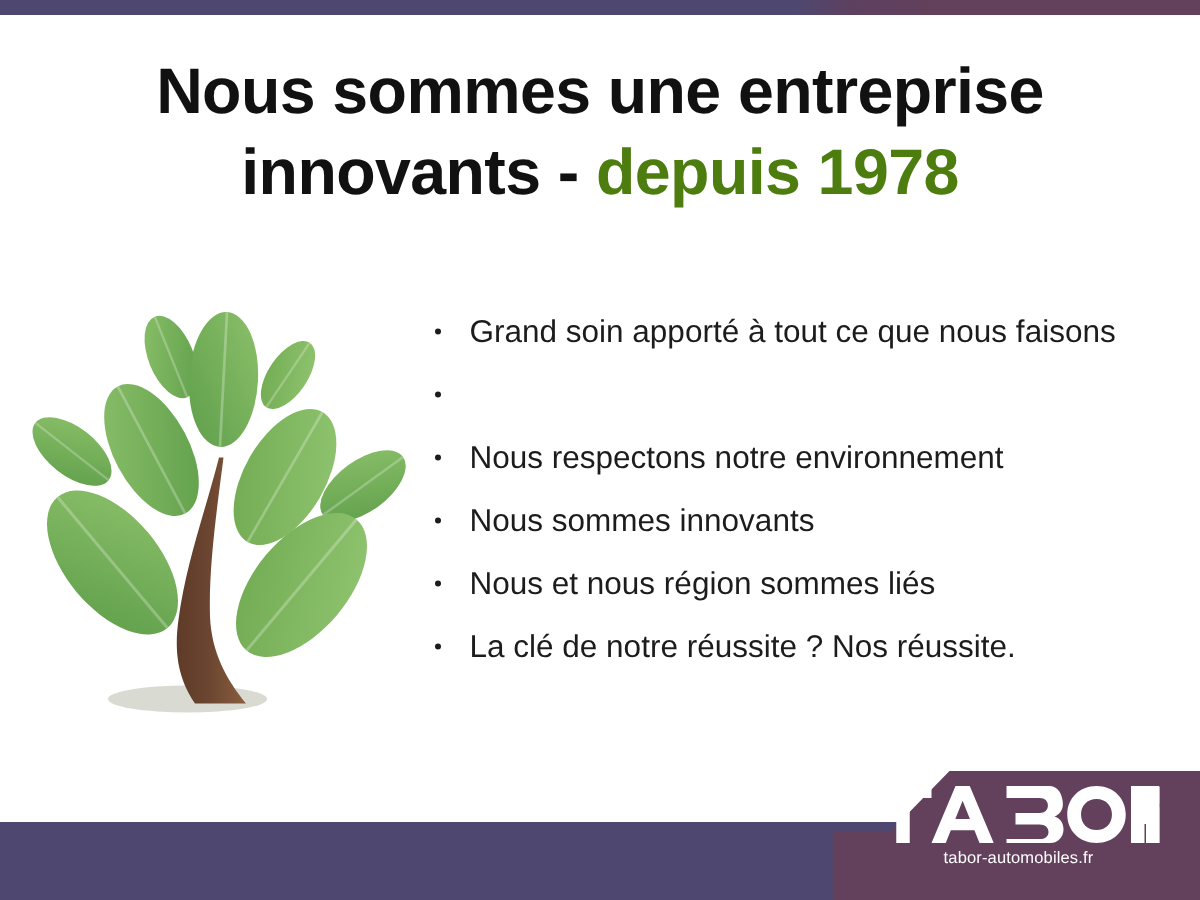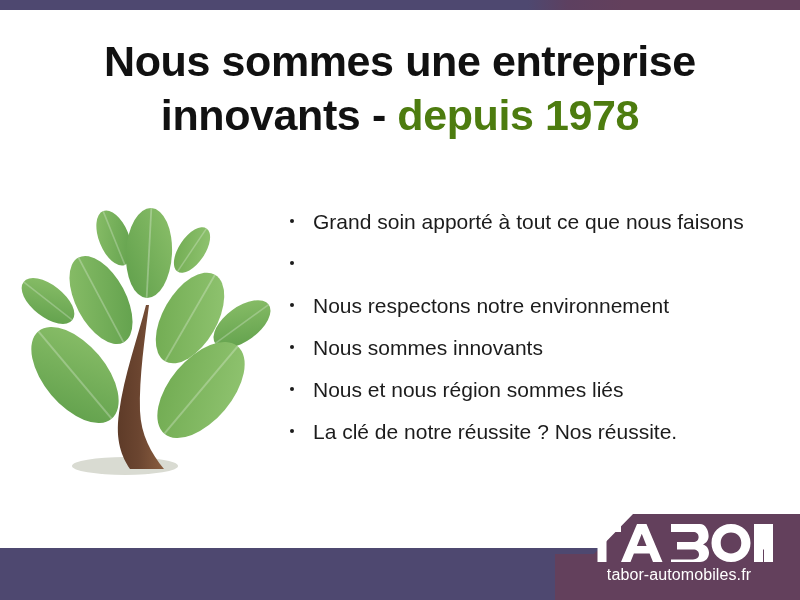--- a/index.html
+++ b/index.html
@@ -68,21 +68,21 @@
     width: 190px;
     height: 38px;
   }
   .logo-url {
     position: absolute;
     left: 28px;
     top: 58px;
     width: 192px;
     text-align: center;
     color: #ffffff;
-    font-size: 16px;
+    font-size: 11px;
     font-family: "Liberation Sans", sans-serif;
     letter-spacing: 0.1px;
     white-space: nowrap;
   }
 
   
   .heading {
     position: absolute;
     left: 0;
     top: 34px;

